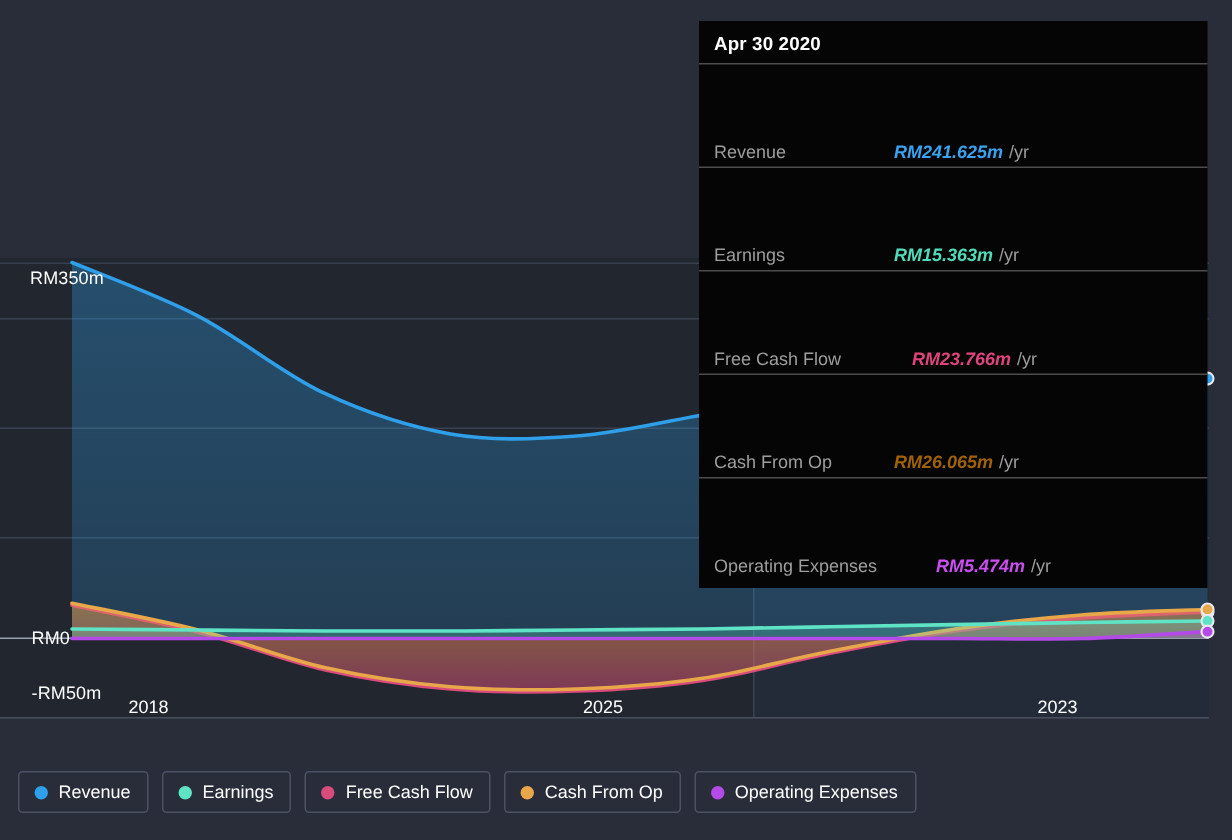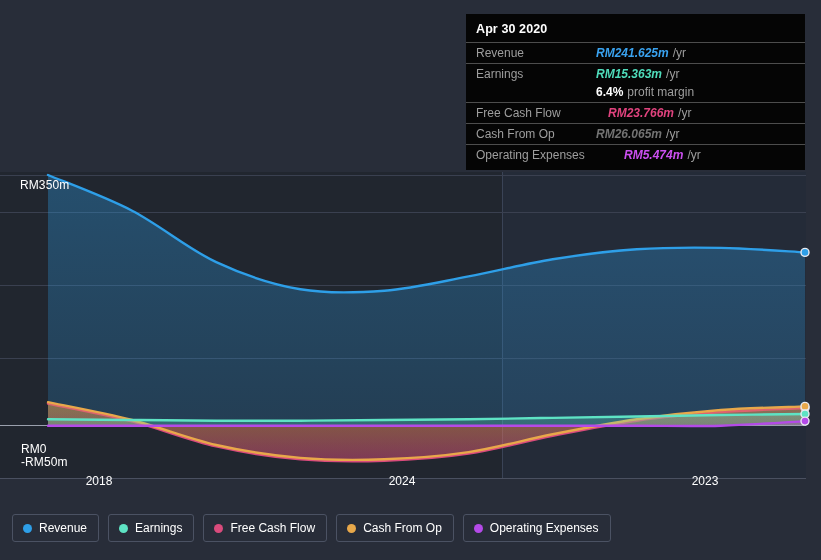--- a/index.html
+++ b/index.html
@@ -77,27 +77,27 @@
 
   
   .ylabel {
     position: absolute;
     color: #ffffff;
     font-size: 12px;
     letter-spacing: 0.1px;
     white-space: nowrap;
   }
   .ylabel-350 { left: 20px; top: 155px; margin-top: 23px; }
-  .ylabel-0   { left: 21px; top: 418px; margin-top: 24px; }
+  .ylabel-0   { left: 21px; top: 418px; }
   .ylabel-n50 { left: 21px; top: 455px; }
 
   
   .xlabel {
     position: absolute;
-    top: 474px;
+    top: 464px;
     color: #ffffff;
     font-size: 12px;
     transform: translateX(-50%);
     white-space: nowrap;
   }
 
   
   .tooltip {
     position: absolute;
     left: 466px;
@@ -138,20 +138,21 @@
     font-weight: bold;
     white-space: nowrap;
     font-style: italic;
   }
   .tt-unit {
     color: #9e9e9e;
     font-size: 12px;
     font-weight: normal;
     margin-left: 4px;
     white-space: nowrap;
+    margin-top: 48px;
   }
   .tt-sub-value {
     color: #ffffff;
     font-size: 12px;
     font-weight: bold;
     white-space: nowrap;
   }
   .tt-spacer { width: 120px; flex: none; }
 
   
@@ -235,49 +236,44 @@
         <path d="M 48.00 425.71 C 62.02 425.71, 104.07 425.71, 132.11 425.71 C 160.15 425.71, 188.19 425.71, 216.22 425.71 C 244.26 425.71, 272.30 425.71, 300.33 425.71 C 328.37 425.71, 356.41 425.71, 384.44 425.71 C 412.48 425.71, 440.52 425.71, 468.56 425.71 C 496.59 425.71, 524.63 425.71, 552.67 425.71 C 580.70 425.71, 608.74 425.71, 636.78 425.71 C 664.81 425.71, 692.85 426.49, 720.89 425.71 C 748.93 424.94, 790.98 421.86, 805.00 421.09" fill="none" stroke="#b44ae8" stroke-width="2.4" stroke-linecap="round"></path>
         <circle cx="805" cy="421.09" r="4" fill="#b44ae8" stroke="#e9eaf0" stroke-width="1.4"></circle>
       </g>
   </svg>
 
   <div class="ylabel ylabel-350">RM350m</div>
   <div class="ylabel ylabel-0">RM0</div>
   <div class="ylabel ylabel-n50">-RM50m</div>
 
   <div class="xlabel" style="left:99px">2018</div>
-  <div class="xlabel" style="left:402px">2024</div>
+  <div class="xlabel" style="left:402px">2025</div>
   <div class="xlabel" style="left:705px">2023</div>
 
   <div class="tooltip">
     <div class="tt-title">Apr 30 2020</div>
     <div id="tooltip-rows">
         <div class="tt-row">
           <div class="tt-label">Revenue</div>
           <span class="tt-value" style="color: rgb(58, 163, 240);">RM241.625m</span>
           <span class="tt-unit">/yr</span>
         </div>
         <div class="tt-row">
           <div class="tt-label">Earnings</div>
           <span class="tt-value" style="color: rgb(79, 220, 187); text-align: right;">RM15.363m</span>
           <span class="tt-unit">/yr</span>
         </div>
-        <div class="tt-row no-rule">
-          <div class="tt-spacer"></div>
-          <span class="tt-sub-value">6.4%</span>
-          <span class="tt-unit">profit margin</span>
-        </div>
         <div class="tt-row">
           <div class="tt-label">Free Cash Flow</div>
           <span class="tt-value" style="color: rgb(224, 67, 126); margin-left: 12px;">RM23.766m</span>
           <span class="tt-unit">/yr</span>
         </div>
         <div class="tt-row">
           <div class="tt-label">Cash From Op</div>
-          <span class="tt-value" style="color: #737373;">RM26.065m</span>
+          <span class="tt-value" style="color: #a16207;">RM26.065m</span>
           <span class="tt-unit">/yr</span>
         </div>
         <div class="tt-row">
           <div class="tt-label">Operating Expenses</div>
           <span class="tt-value" style="color: rgb(203, 79, 240); padding-left: 28px;">RM5.474m</span>
           <span class="tt-unit">/yr</span>
         </div>
       </div>
   </div>
 

